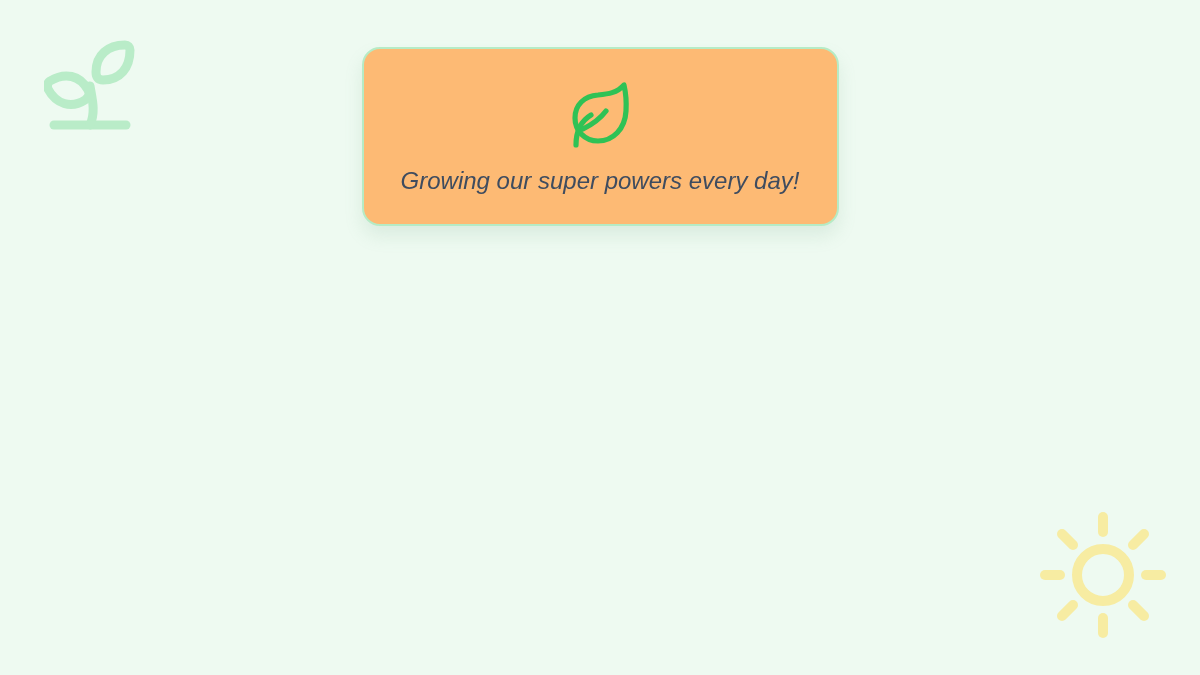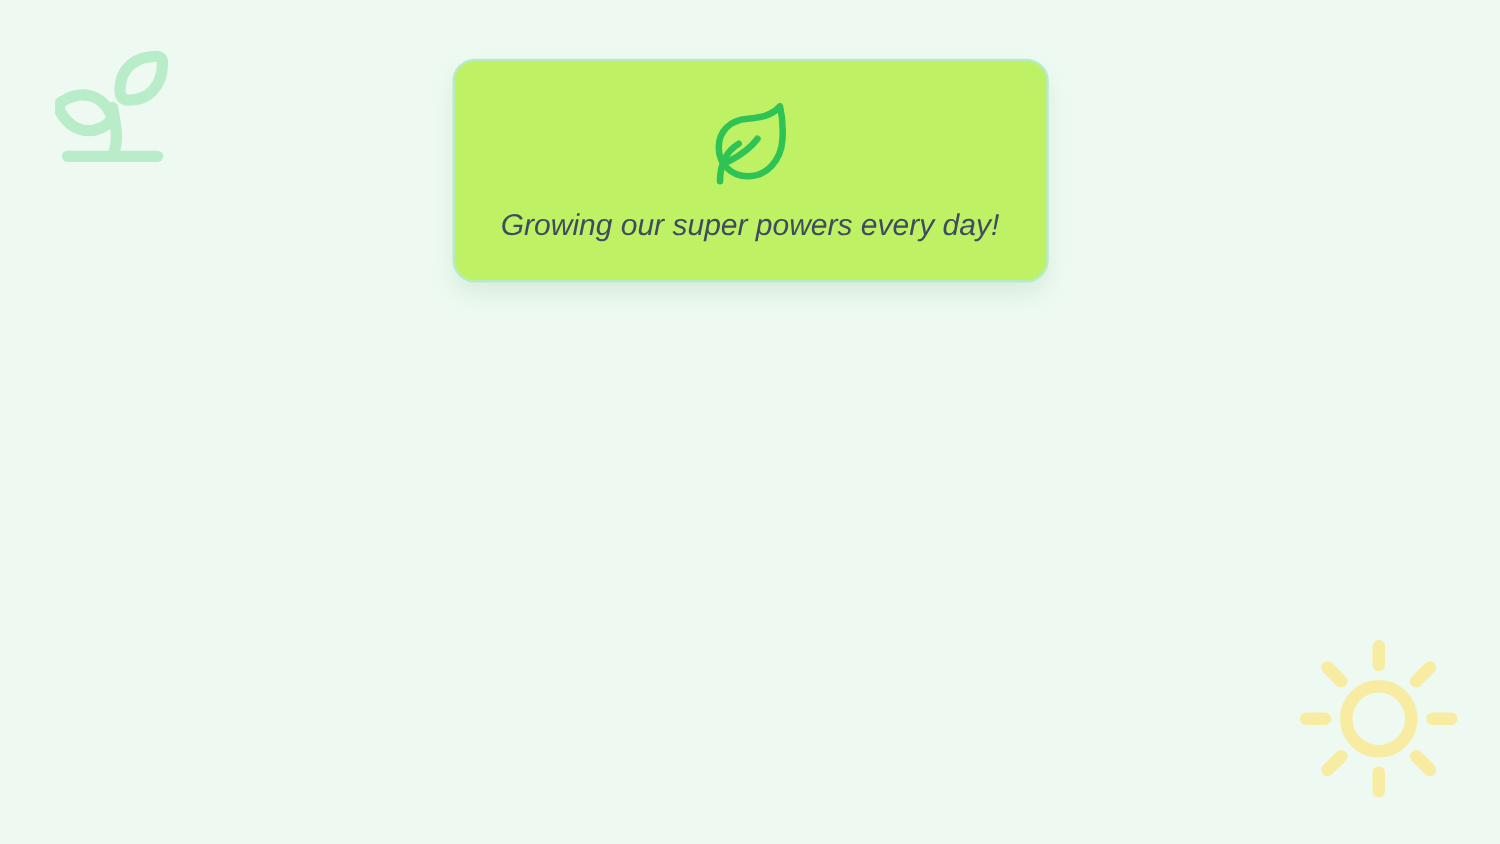--- a/index.html
+++ b/index.html
@@ -74,21 +74,21 @@
     line-height: 1.1;
     text-align: center;
     letter-spacing: 0.1px;
   }
 
   
   .info-card {
     margin-top: 47px;
     width: 477px;
     height: 179px;
-    background: #bef264;
+    background: #fdba74;
     border: 2px solid #b6ebc5;
     border-radius: 18px;
     box-shadow: 0 10px 18px rgba(120, 170, 135, 0.16);
     display: flex;
     flex-direction: column;
     align-items: center;
     justify-content: center;
   }
 
   .leaf-wrap {

